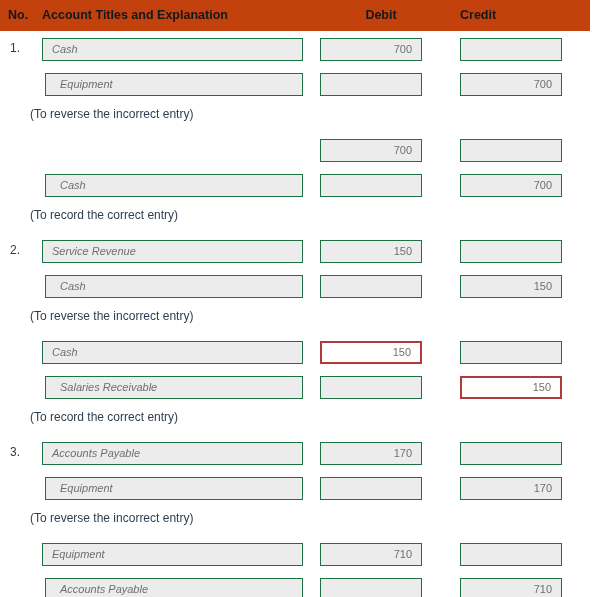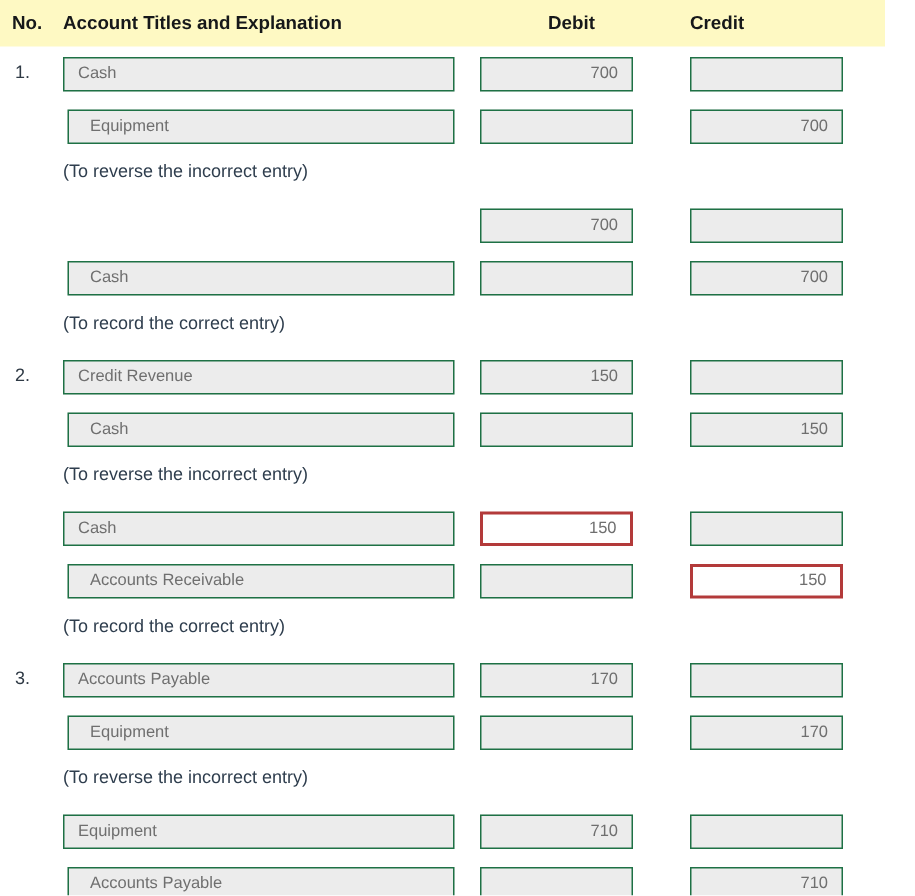--- a/index.html
+++ b/index.html
@@ -9,21 +9,21 @@
     background: #ffffff;
     font-family: "Liberation Sans", sans-serif;
     overflow: hidden;
   }
   #page { position: relative; width: 610px; height: 597px; overflow: hidden; background:#fff; }
 
   
   .hdr {
     position: relative;
     height: 31px;
-    background: #fef9c3;
+    background: #c2410c;
     width: 590px;
   }
   .hdr-cell {
     position: absolute;
     top: 0;
     height: 31px;
     line-height: 31px;
     font-size: 12.5px;
     font-weight: bold;
     color: #16181a;
@@ -55,42 +55,42 @@
     top: 7px;
     height: 23px;
     background: #ececec;
     border: 1px solid #1e7145;
     font-size: 11px;
     color: #6f6f6f;
     line-height: 21px;
     white-space: nowrap;
     overflow: hidden;
   }
-  .fld.acct      { left: 42px; width: 261px; padding-left: 9px; }
+  .fld.acct      { left: 42px; width: 261px; padding-left: 9px; font-style: italic; }
   .fld.acct.ind  { left: 45px; width: 258px; padding-left: 14px; }
   .fld.amt {
     width: 102px;
     text-align: right;
     padding-right: 9px;
   }
   .fld.debit  { left: 320px; }
   .fld.credit { left: 460px; }
 
   .fld.err {
     background: #ffffff;
     border: 2px solid #b33a3a;
     line-height: 19px;
   }
 
   .expl {
     position: relative;
     height: 31px;
     font-size: 12px;
     color: #2f3e4e;
-    padding-left: 42px;
+    padding-left: 30px;
     line-height: 26px;
   }
 </style>
 </head>
 <body>
 
 <div id="page">
 
   <div class="hdr">
     <div class="hdr-cell hdr-no">No.</div>
@@ -117,37 +117,37 @@
         <div class="fld amt credit"></div>
       </div>
       <div class="row">
         <div class="fld acct ind">Cash</div>
         <div class="fld amt debit"></div>
         <div class="fld amt credit">700</div>
       </div>
       <div class="expl">(To record the correct entry)</div>
       <div class="row">
         <div class="rownum">2.</div>
-        <div class="fld acct">Credit Revenue</div>
+        <div class="fld acct">Service Revenue</div>
         <div class="fld amt debit">150</div>
         <div class="fld amt credit"></div>
       </div>
       <div class="row">
         <div class="fld acct ind">Cash</div>
         <div class="fld amt debit"></div>
         <div class="fld amt credit">150</div>
       </div>
       <div class="expl">(To reverse the incorrect entry)</div>
       <div class="row">
         <div class="fld acct">Cash</div>
         <div class="fld amt debit err">150</div>
         <div class="fld amt credit"></div>
       </div>
       <div class="row">
-        <div class="fld acct ind">Accounts Receivable</div>
+        <div class="fld acct ind">Salaries Receivable</div>
         <div class="fld amt debit"></div>
         <div class="fld amt credit err">150</div>
       </div>
       <div class="expl">(To record the correct entry)</div>
       <div class="row">
         <div class="rownum">3.</div>
         <div class="fld acct">Accounts Payable</div>
         <div class="fld amt debit">170</div>
         <div class="fld amt credit"></div>
       </div>

